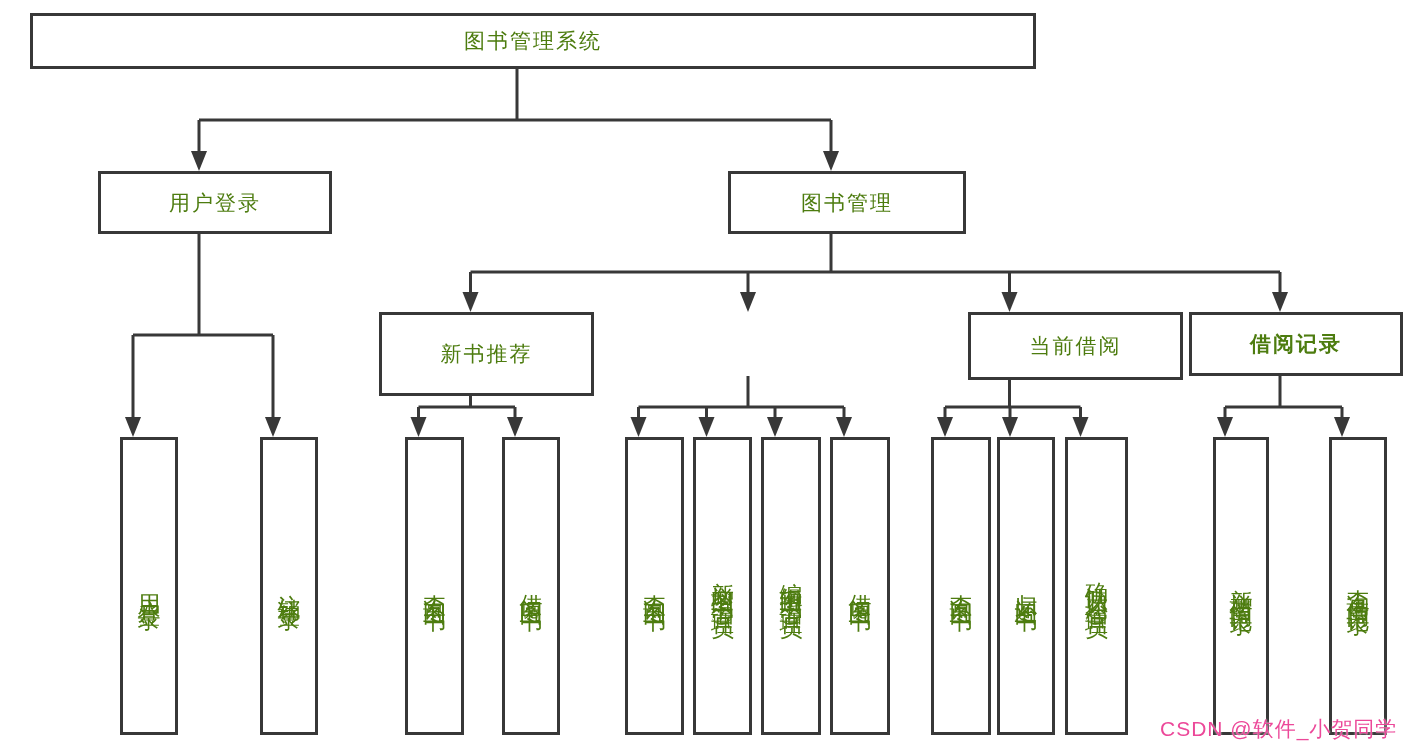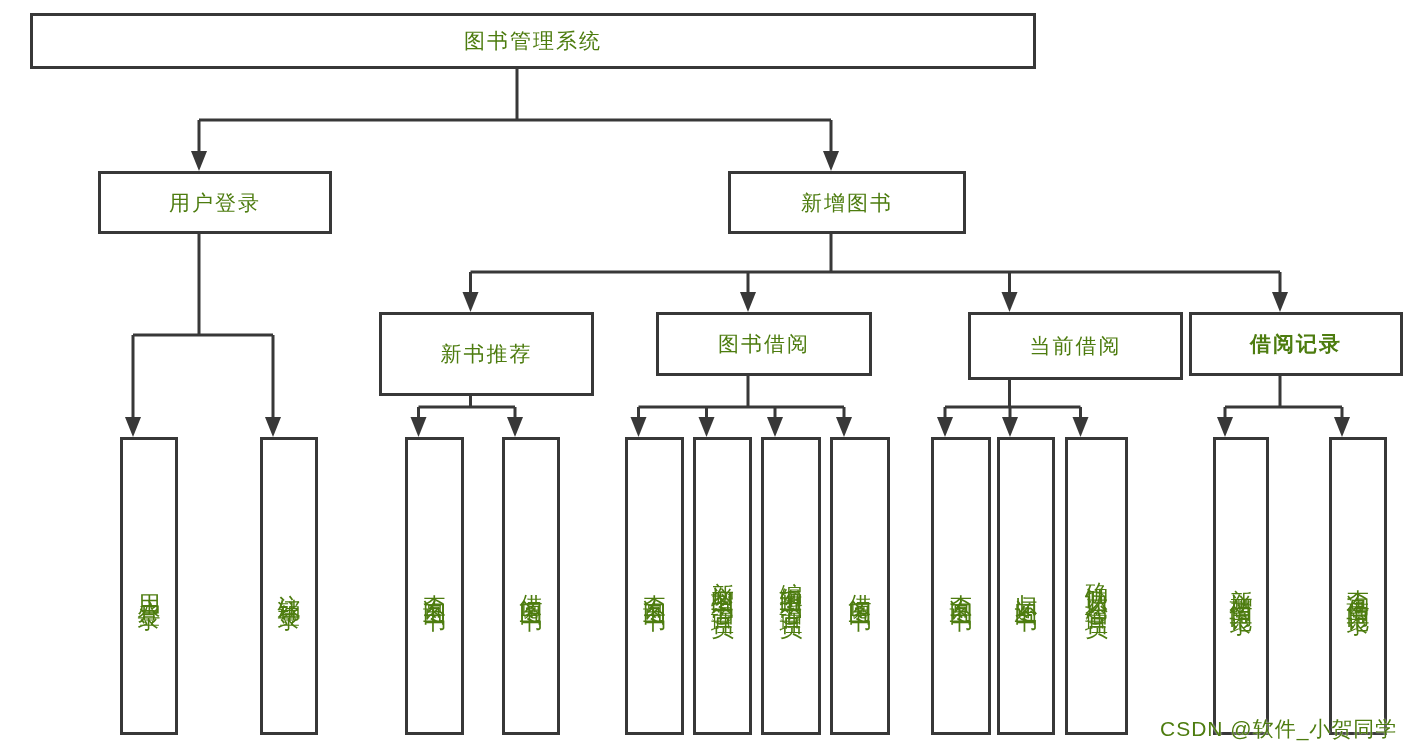--- a/index.html
+++ b/index.html
@@ -52,21 +52,21 @@
   .n-d1 { left: 915px;  width: 60px; }
   .n-d2 { left: 981px;  width: 58px; }
   .n-d3 { left: 1049px; width: 63px; }
   .n-e1 { left: 1197px; width: 56px; }
   .n-e2 { left: 1313px; width: 58px; }
   .watermark {
     position: absolute;
     left: 1160px;
     top: 715px;
     font-size: 21px;
-    color: #4d7c0f;
+    color: #ec4899;
     letter-spacing: 1px;
     white-space: nowrap;
     z-index: 3;
     text-shadow: 0 0 2px #ffffff;
   }
 </style>
 </head>
 <body>
 
 <div class="stage">
@@ -103,28 +103,25 @@
   </svg>
 
   <div class="node h-node n-root">
     <span>图书管理系统</span>
   </div>
 
   <div class="node h-node n-l2a">
     <span>用户登录</span>
   </div>
   <div class="node h-node n-l2b">
-    <span>新增图书</span>
+    <span>图书管理</span>
   </div>
 
   <div class="node h-node n-l3a">
     <span>新书推荐</span>
-  </div>
-  <div class="node h-node n-l3b">
-    <span>图书借阅</span>
   </div>
   <div class="node h-node n-l3c">
     <span>当前借阅</span>
   </div>
   <div class="node h-node n-l3d">
     <span>借阅记录</span>
   </div>
 
   <div class="node v-node leaf n-a1">
     <span>用户登录</span>

